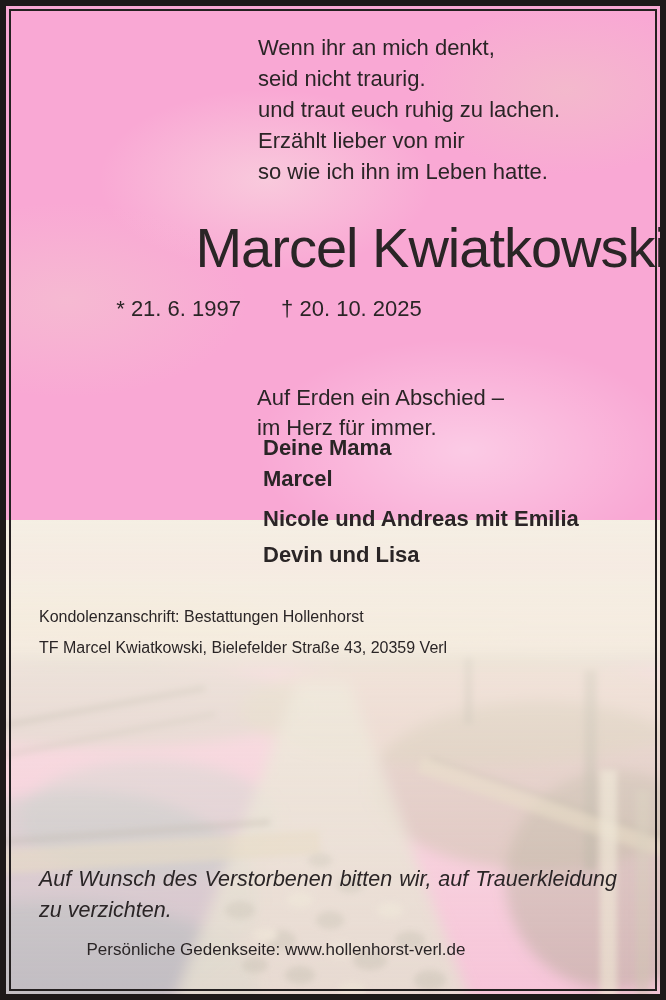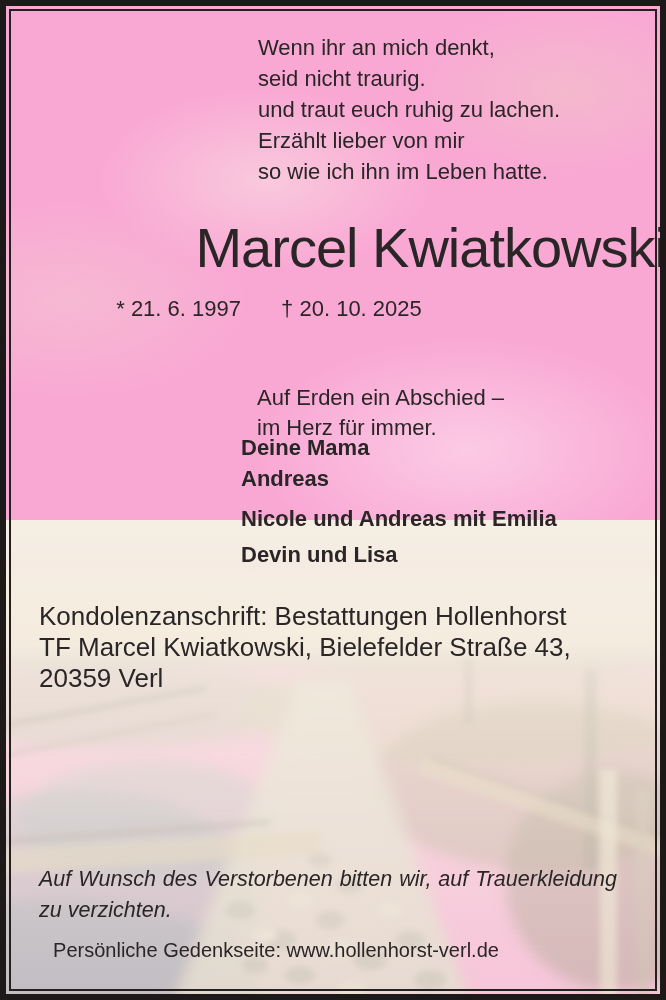--- a/index.html
+++ b/index.html
@@ -21,29 +21,29 @@
   .frame-inner{position:absolute;top:9px;left:9px;right:9px;bottom:9px;
                border:2px solid #242020;z-index:4;pointer-events:none;}
 
   .txt{position:absolute;z-index:3;}
   .poem{top:32px;left:258px;font-size:22px;line-height:31px;}
   .name{top:216px;left:0;width:666px;text-align:right;font-size:56px;line-height:64px;
         font-weight:400;letter-spacing:-1px;white-space:nowrap;}
   .dates{top:293px;left:0;width:538px;text-align:center;font-size:22px;line-height:31px;}
   .dates .death{margin-left:34px;}
   .epitaph{top:347px;left:257px;font-size:22px;line-height:30px;margin-top:36px;}
-  .mourners{top:432px;left:241px;font-size:22px;line-height:31px;font-weight:700;}
+  .mourners{top:432px;left:263px;font-size:22px;line-height:31px;font-weight:700;}
   .mourners .gap-lg{margin-top:9px;}
   .mourners .gap-md{margin-top:5px;}
-  .condolence{top:601px;left:39px;width:586px;font-size:26px;line-height:31px;}
+  .condolence{top:601px;left:39px;width:586px;font-size:16px;line-height:31px;}
   .para{left:39px;width:578px;font-size:21.5px;line-height:31px;text-align:justify;}
   .service{top:687px;}
   .burial{top:789px;}
   .request{top:864px;font-style:italic;}
-  .footer{top:938px;left:0;width:552px;text-align:center;font-size:20px;line-height:24px;}
+  .footer{top:938px;left:0;width:552px;text-align:center;font-size:17px;line-height:24px;}
 </style>
 </head>
 <body>
 
 <div class="notice">
 
   <div class="mottle"></div>
 
   <svg class="photo" viewBox="0 0 666 480" preserveAspectRatio="none" aria-hidden="true">
     <defs>
@@ -127,21 +127,21 @@
     <span class="death">† 20. 10. 2025</span>
   </div>
 
   <div class="txt epitaph">
     <div>Auf Erden ein Abschied –</div>
     <div>im Herz für immer.</div>
   </div>
 
   <div class="txt mourners">
     <div>Deine Mama</div>
-    <div>Andreas</div>
+    <div>Marcel</div>
     <div class="gap-lg">Nicole und Andreas mit Emilia</div>
     <div class="gap-md">Devin und Lisa</div>
   </div>
 
   <div class="txt condolence">
     <div>Kondolenzanschrift: Bestattungen Hollenhorst</div>
     <div>TF Marcel Kwiatkowski, Bielefelder Straße 43, 20359 Verl</div>
   </div>
 
   <div class="txt para request">Auf Wunsch des Verstorbenen bitten wir, auf Trauerkleidung zu verzichten.</div>

